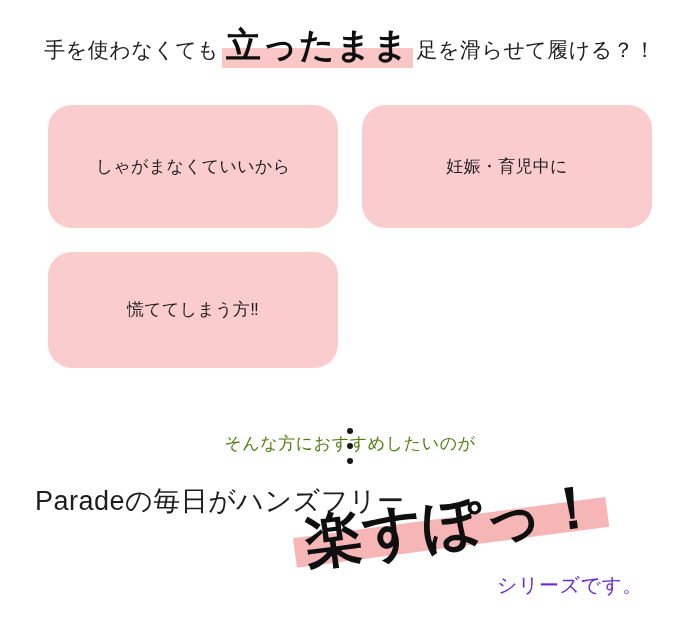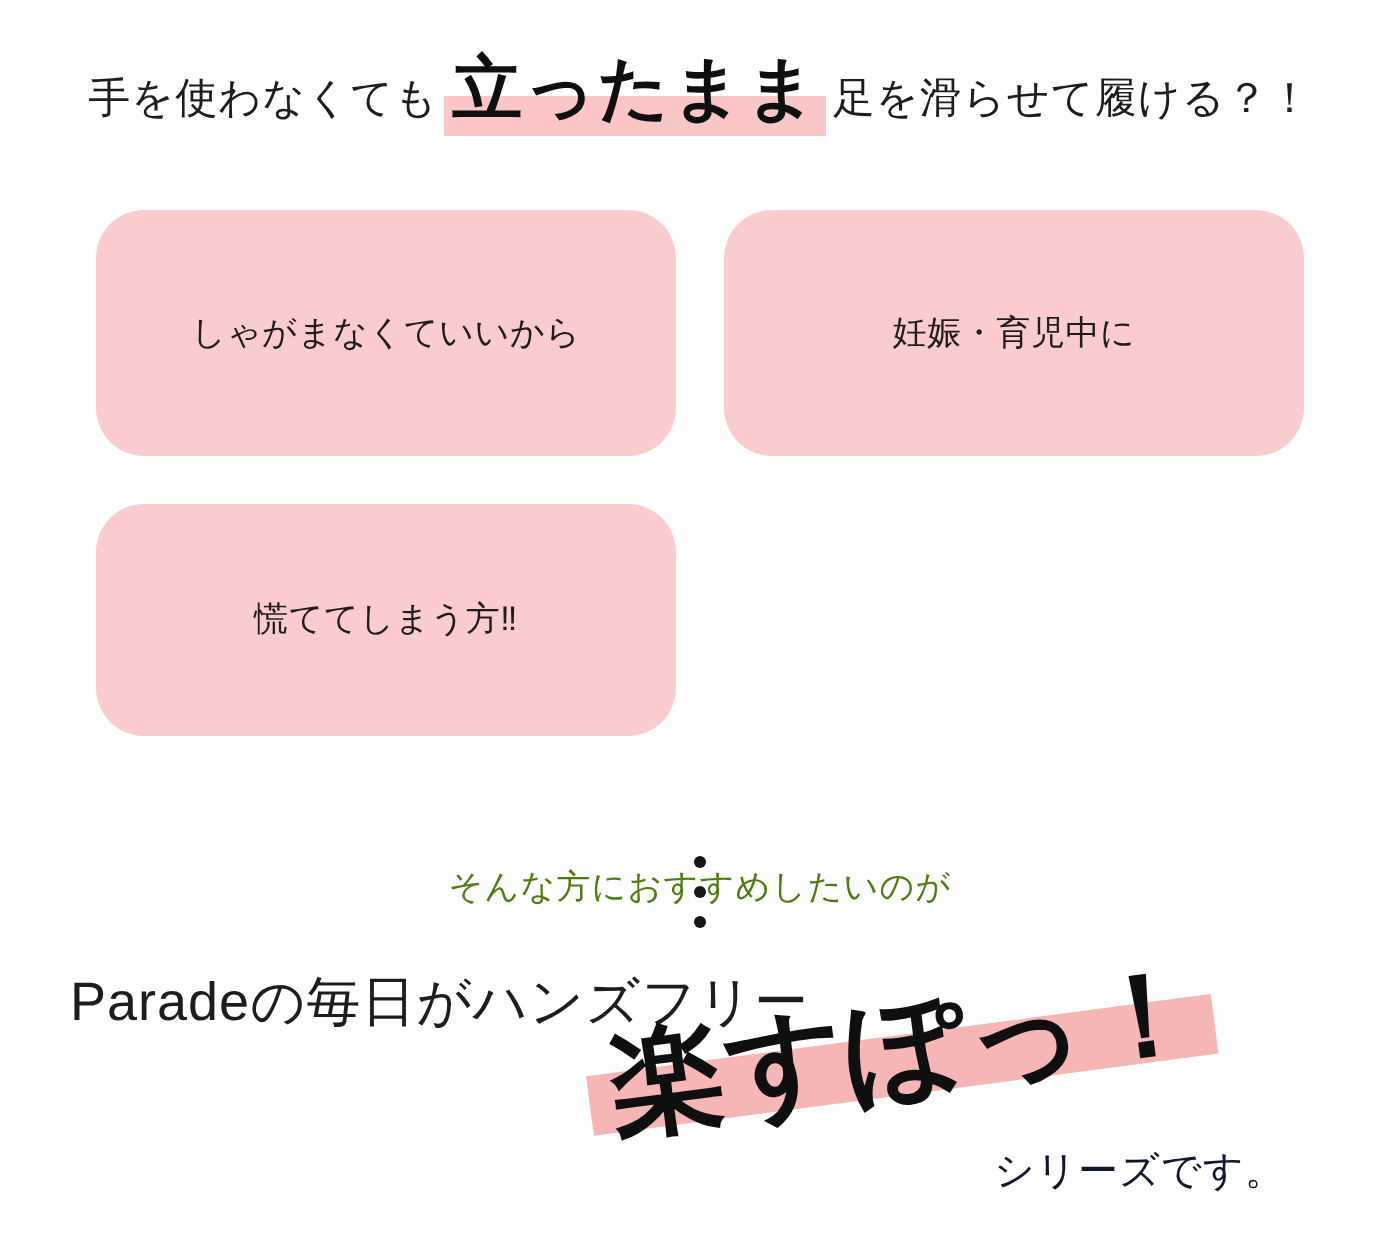--- a/index.html
+++ b/index.html
@@ -164,21 +164,21 @@
     transform-origin: left center;
     z-index: 1;
   }
 
   .series-note {
     position: absolute;
     left: 497px;
     top: 572px;
     font-size: 20px;
     letter-spacing: 0.5px;
-    color: #0f172a;
+    color: #6d28d9;
     white-space: nowrap;
     z-index: 2;
   }
 </style>
 </head>
 <body>
 
 <div id="ad-root">
 
   <div class="headline">

